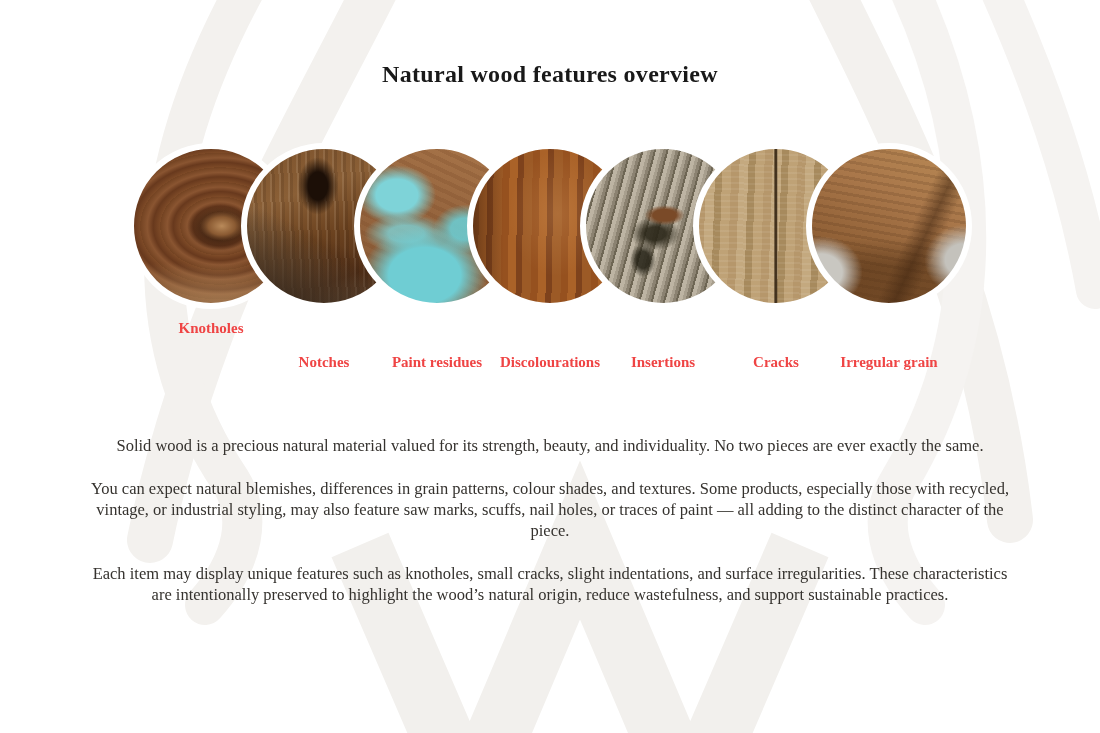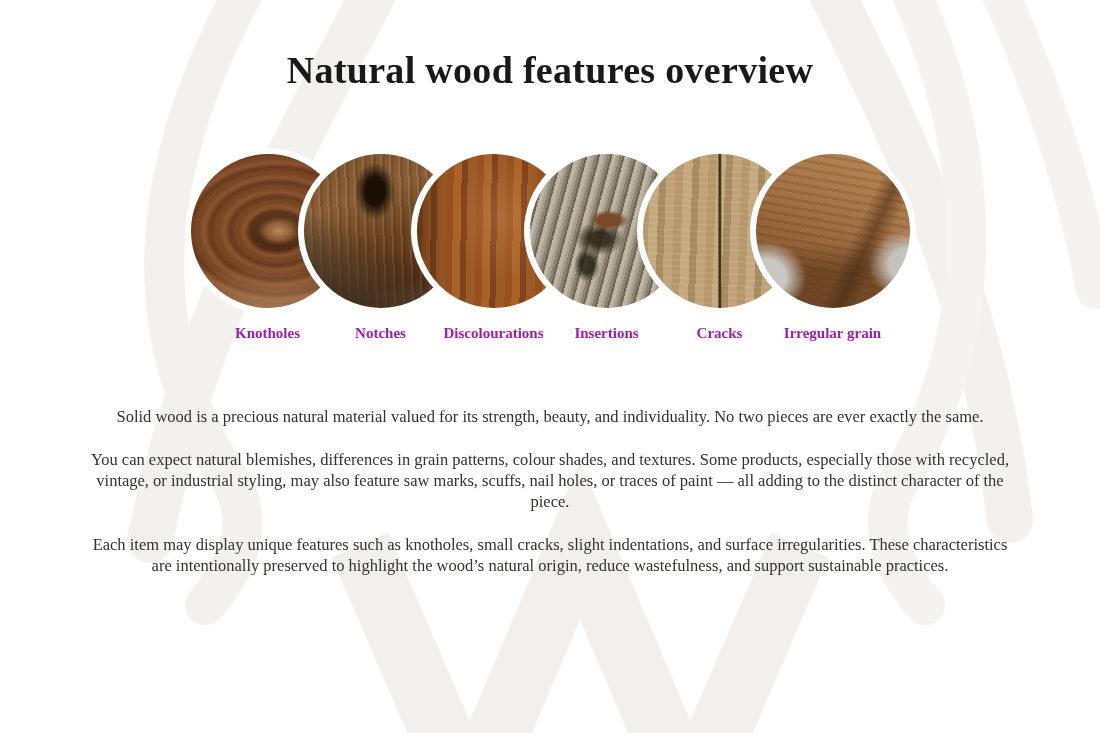--- a/index.html
+++ b/index.html
@@ -18,65 +18,65 @@
     position: absolute;
     inset: 0;
     z-index: 0;
     pointer-events: none;
   }
 
   .content { position: relative; z-index: 1; }
 
   .page-title {
     margin: 0;
-    padding-top: 48px;
+    padding-top: 60px;
     text-align: center;
-    font-size: 38px;
+    font-size: 24px;
     line-height: 1.2;
     font-weight: bold;
     letter-spacing: 0.3px;
     color: #191919;
   }
 
   .features-row {
     display: flex;
     justify-content: center;
     align-items: flex-start;
     margin-top: 54px;
   }
   .feature {
     position: relative;
     width: 166px;
     display: flex;
     flex-direction: column;
     align-items: center;
     flex: 0 0 auto;
   }
-  .feature + .feature { margin-left: -53px; }
+  .feature + .feature { margin-left: -53px; gap: 34px; }
   .feature:nth-child(1) { z-index: 1; }
   .feature:nth-child(2) { z-index: 2; }
   .feature:nth-child(3) { z-index: 3; }
   .feature:nth-child(4) { z-index: 4; }
   .feature:nth-child(5) { z-index: 5; }
   .feature:nth-child(6) { z-index: 6; }
   .feature:nth-child(7) { z-index: 7; }
 
   .circle {
     width: 154px;
     height: 154px;
     border-radius: 50%;
     border: 6px solid #ffffff;
     background-color: #8a5a33;
   }
 
   .feature-label {
     margin-top: 11px;
     font-size: 15px;
     font-weight: bold;
-    color: #a21caf;
+    color: #ef4444;
     white-space: nowrap;
   }
 
   .text-block {
     width: 952px;
     margin: 64px auto 0;
     text-align: center;
     font-size: 16.5px;
     line-height: 21px;
     color: #35322e;
@@ -168,20 +168,24 @@
       <div class="feature">
         <div class="circle tex-knotholes"></div>
         <div class="feature-label">Knotholes</div>
       </div>
 
       <div class="feature">
         <div class="circle tex-notches"></div>
         <div class="feature-label">Notches</div>
       </div>
 
+      <div class="feature">
+        <div class="circle tex-paint"></div>
+        <div class="feature-label">Paint residues</div>
+      </div>
 
       <div class="feature">
         <div class="circle tex-discolour"></div>
         <div class="feature-label">Discolourations</div>
       </div>
 
       <div class="feature">
         <div class="circle tex-insert"></div>
         <div class="feature-label">Insertions</div>
       </div>

